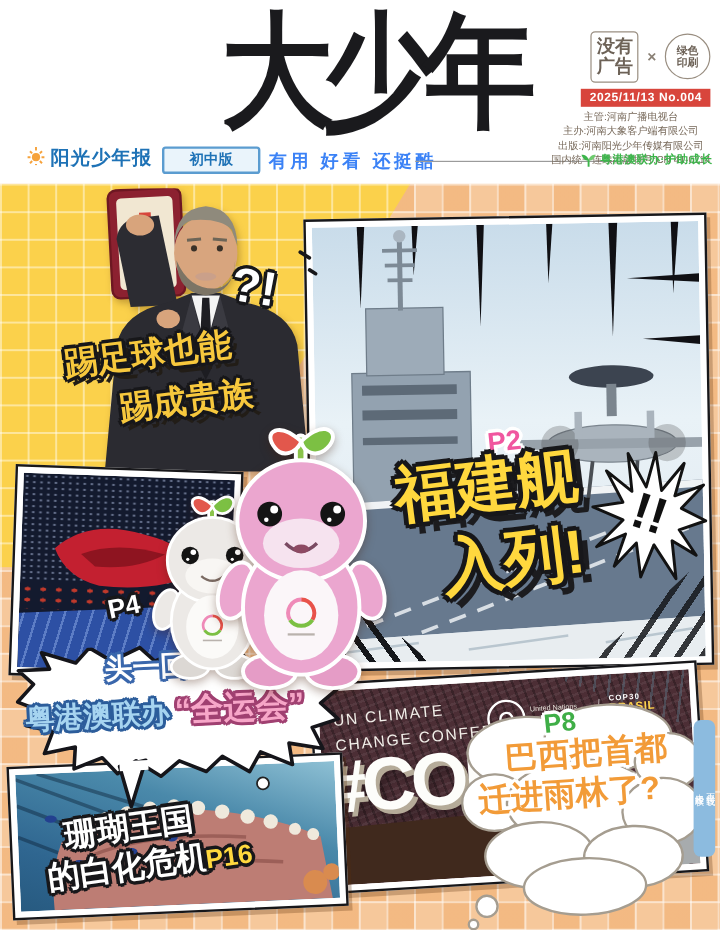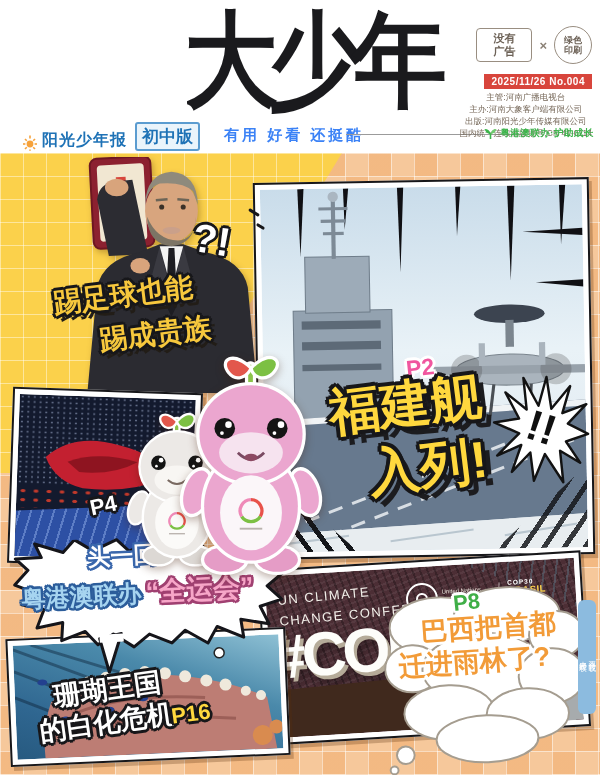--- a/index.html
+++ b/index.html
@@ -5,29 +5,29 @@
   html,body{margin:0;padding:0;background:#e9e2d8;}
   .page{position:relative;width:600px;height:775px;overflow:hidden;background:#ffffff;
         font-family:"Liberation Sans",sans-serif;}
   .abs{position:absolute;}
   .t{position:absolute;font-weight:900;white-space:nowrap;transform-origin:left top;line-height:1;}
 
   
   .masthead{position:absolute;left:0;top:0;width:600px;height:153px;background:#ffffff;z-index:10;}
   .logo-red{left:20px;top:30px;font-size:82px;letter-spacing:-5px;color:#e63c2d;}
   .logo-black{left:184px;top:8px;font-size:104px;letter-spacing:-10px;color:#1a1a1d;transform:scaleX(.9);}
-  .brand-row{position:absolute;left:22px;top:122px;display:flex;align-items:flex-end;gap:4px;}
+  .brand-row{position:absolute;left:22px;top:122px;display:flex;align-items:flex-start;gap:4px;}
   .brand-name{font-size:16px;font-weight:900;color:#1e72b6;letter-spacing:1px;}
-  .edition-box{font-size:17px;font-weight:900;color:#1e72b6;border:2px solid #5b9cd0;background:#eaf4fb;
-               border-radius:3px;padding:1px 5px;margin-left:4px;}
+  .edition-box{font-size:12px;font-weight:900;color:#1e72b6;border:2px solid #5b9cd0;background:#eaf4fb;
+               border-radius:3px;padding:1px 21px;margin-left:4px;}
   .tagline{left:224px;top:127px;font-size:15px;color:#3b82f6;letter-spacing:3px;font-weight:700;}
   .tagline-line{position:absolute;left:346px;top:134px;width:178px;border-top:1.5px solid #9b9b9b;}
   .badges{position:absolute;right:8px;top:26px;display:flex;align-items:center;gap:7px;}
-  .badge-box{border:1.5px solid #998e81;border-radius:4px;color:#6d6257;font-size:11px;font-weight:700;
-             line-height:1.15;padding:3px 16px;text-align:center;margin-left:20px;}
+  .badge-box{border:1.5px solid #998e81;border-radius:4px;color:#6d6257;font-size:15px;font-weight:700;
+             line-height:1.15;padding:3px 4px;text-align:center;margin-left:20px;}
   .badge-x{color:#8a8075;font-size:13px;font-weight:700;}
   .badge-circle{width:36px;height:36px;border:1.5px solid #998e81;border-radius:50%;color:#6d6257;
                 font-size:9px;font-weight:700;line-height:1.15;display:flex;align-items:center;justify-content:center;
                 text-align:center;}
   .issue-bar{position:absolute;right:8px;top:74px;background:#d8453c;color:#fff;font-size:10px;font-weight:700;
              padding:2px 7px;letter-spacing:.5px;}
   .pub-lines{position:absolute;right:8px;top:92px;font-size:8.5px;color:#77695a;text-align:center;line-height:1.4;}
   .eco-row{position:absolute;right:6px;top:127px;display:flex;align-items:center;gap:3px;}
   .eco-text{font-size:9.5px;font-weight:700;color:#3cb54b;letter-spacing:.5px;}
 
@@ -471,21 +471,21 @@
       </div>
       <div class="badge-x">×</div>
       <div class="badge-circle">
         <div>
           <div>绿色</div>
           <div>印刷</div>
         </div>
       </div>
     </div>
 
-    <div class="issue-bar">2025/11/26 No.004</div>
+    <div class="issue-bar">2025/11/13 No.004</div>
 
     <div class="pub-lines">
       <div>主管:河南广播电视台</div>
       <div>主办:河南大象客户端有限公司</div>
       <div>出版:河南阳光少年传媒有限公司</div>
       <div>国内统一连续出版物号:CN 41-0114</div>
     </div>
 
     <div class="eco-row">
       <svg width="13" height="12" viewBox="0 0 13 12">

